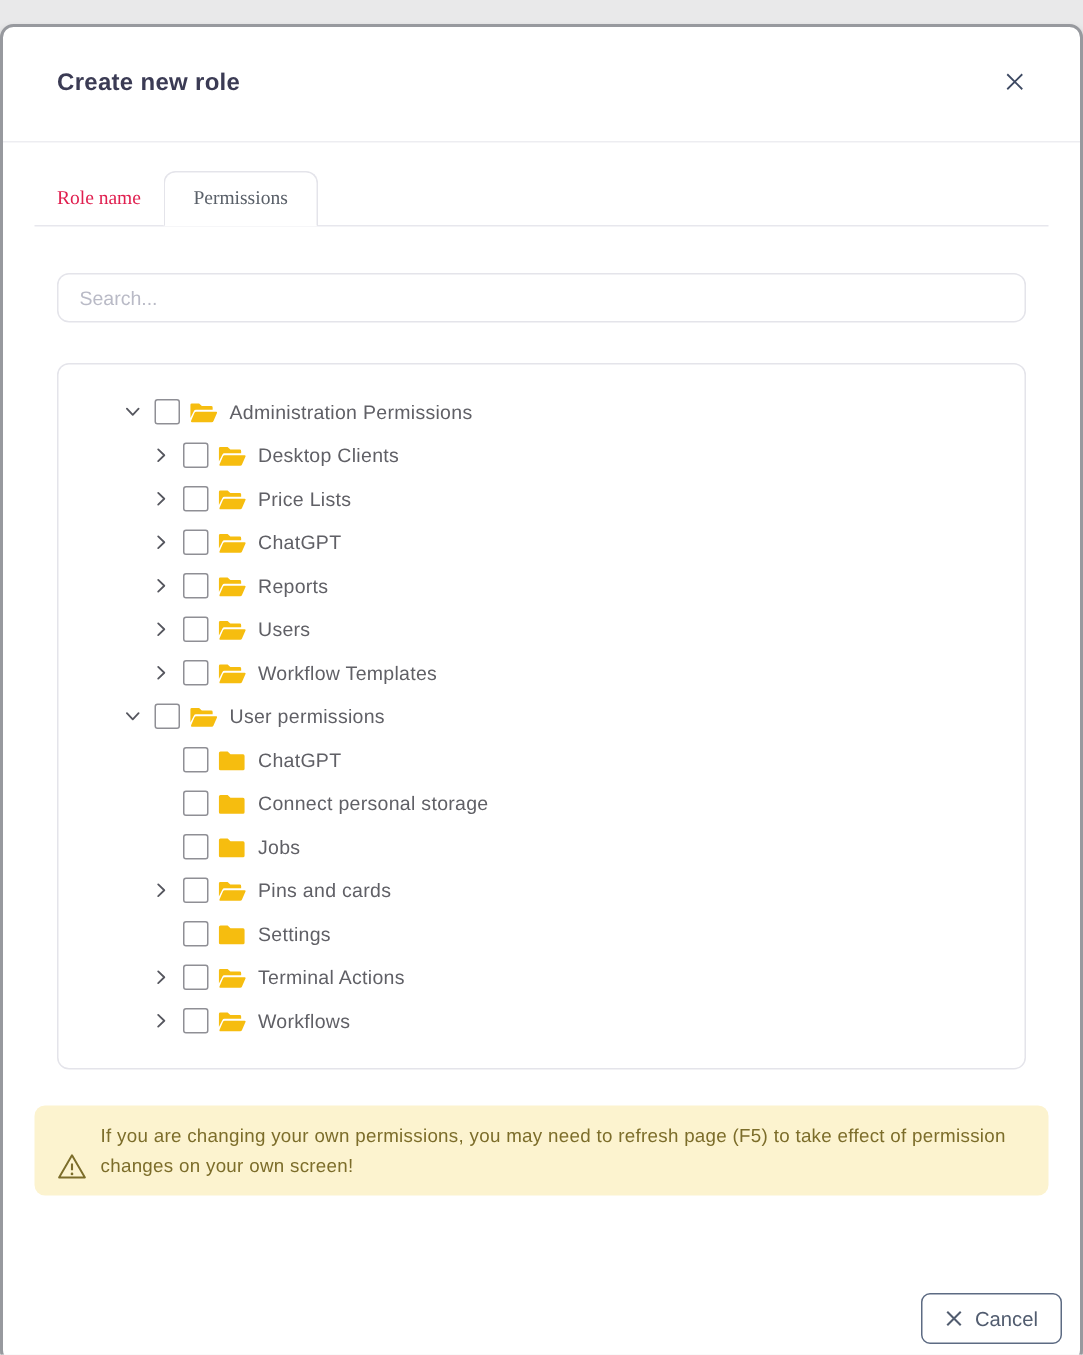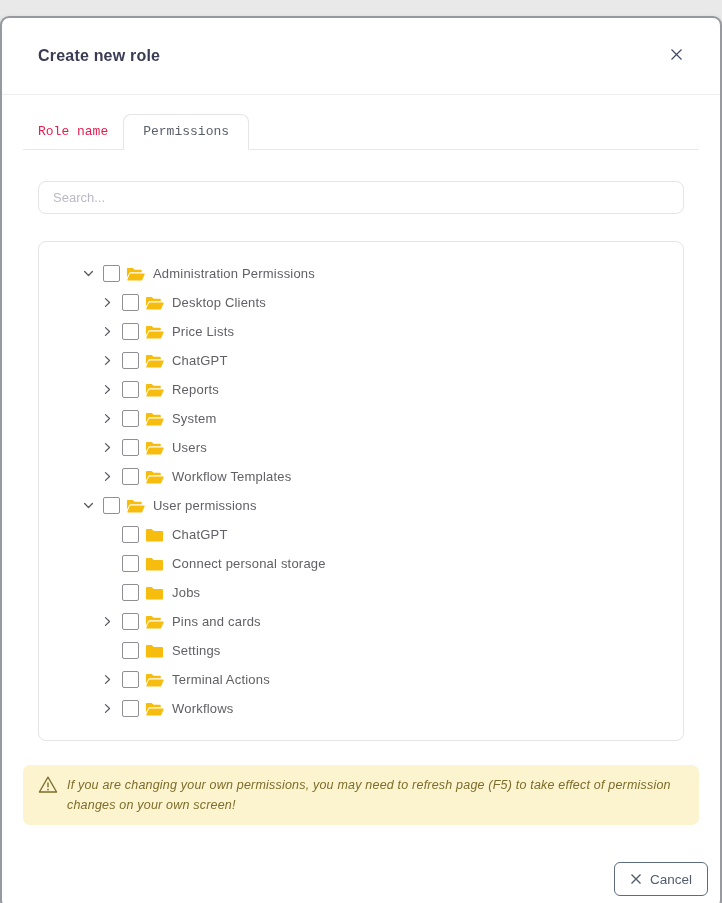--- a/index.html
+++ b/index.html
@@ -33,21 +33,21 @@
   }
   
   .tabbar {
     margin:0 21px;
     padding-top:19px;
     display:flex; align-items:flex-end;
     border-bottom:1px solid #e7e7ed;
   }
   .tab {
     background:#fff; border:none; cursor:pointer;
-    font-family:Liberation Mono, monospace;
+    font-family:Liberation Serif, serif;
     font-size:13px; padding:9px 15px 10px;
   }
   .tab.error { color:#e01f4f; }
   .tab.active {
     color:#5a6069;
     border:1px solid #e4e4ea;
     border-bottom:1px solid #fff;
     border-radius:8px 8px 0 0;
     margin-bottom:-1px;
     padding:9px 19px 10px;
@@ -84,23 +84,22 @@
     background:#fff; margin-right:6px; cursor:pointer;
   }
   .folder { width:19px; height:16px; margin-right:8px; flex:0 0 19px; color:#f6bd0f; display:flex; align-items:center; }
   .folder svg { width:19px; height:16px; }
   .tree-label { font-size:13px; color:#606066; letter-spacing:.2px; }
   
   .warning {
     margin:24px 21px 0;
     background:#fcf3cf; border-radius:7px;
     min-height:57px;
-    display:flex; align-items:flex-start;
+    display:flex; align-items:flex-end;
     padding:10px 22px 10px 15px;
-    font-style:italic;
   }
   .warning-icon { flex:0 0 20px; margin-right:9px; color:#7c6d2a; display:flex; }
   .warning-text { font-size:12.5px; line-height:20px; color:#7c6d2a; letter-spacing:.2px; }
   
   .footer {
     position:absolute; right:12px; bottom:11px;
     display:flex; gap:13px;
   }
   .btn {
     height:34px; border-radius:6px; background:#fff; cursor:pointer;
@@ -204,35 +203,20 @@
           </svg>
         </span>
         <span class="checkbox" aria-checked="false"></span>
         <span class="folder">
           <svg viewBox="0 0 20 16" fill="currentColor">
             <path d="M1 2.6 a1 1 0 0 1 1-1 h5.1 l1.9 1.9 h6.6 a1 1 0 0 1 1 1 v1.6 H4.9 a1.6 1.6 0 0 0 -1.5 1 L1 11.8 Z"></path>
             <path d="M5.1 7.4 H19 a.7.7 0 0 1 .65 .95 L17.2 14 a1.4 1.4 0 0 1 -1.3 .9 H2.2 a.8.8 0 0 1 -.74-1.08 L3.8 8.3 a1.4 1.4 0 0 1 1.3-.9 Z"></path>
           </svg>
         </span>
         <span class="tree-label">Reports</span>
-      </div>
-      <div class="tree-row lvl1">
-        <span class="chevron">
-          <svg viewBox="0 0 16 16">
-            <path d="M5.5 3.2 L10.5 8 L5.5 12.8" fill="none" stroke="currentColor" stroke-width="1.5" stroke-linecap="round" stroke-linejoin="round"></path>
-          </svg>
-        </span>
-        <span class="checkbox" aria-checked="false"></span>
-        <span class="folder">
-          <svg viewBox="0 0 20 16" fill="currentColor">
-            <path d="M1 2.6 a1 1 0 0 1 1-1 h5.1 l1.9 1.9 h6.6 a1 1 0 0 1 1 1 v1.6 H4.9 a1.6 1.6 0 0 0 -1.5 1 L1 11.8 Z"></path>
-            <path d="M5.1 7.4 H19 a.7.7 0 0 1 .65 .95 L17.2 14 a1.4 1.4 0 0 1 -1.3 .9 H2.2 a.8.8 0 0 1 -.74-1.08 L3.8 8.3 a1.4 1.4 0 0 1 1.3-.9 Z"></path>
-          </svg>
-        </span>
-        <span class="tree-label">System</span>
       </div>
       <div class="tree-row lvl1">
         <span class="chevron">
           <svg viewBox="0 0 16 16">
             <path d="M5.5 3.2 L10.5 8 L5.5 12.8" fill="none" stroke="currentColor" stroke-width="1.5" stroke-linecap="round" stroke-linejoin="round"></path>
           </svg>
         </span>
         <span class="checkbox" aria-checked="false"></span>
         <span class="folder">
           <svg viewBox="0 0 20 16" fill="currentColor">

